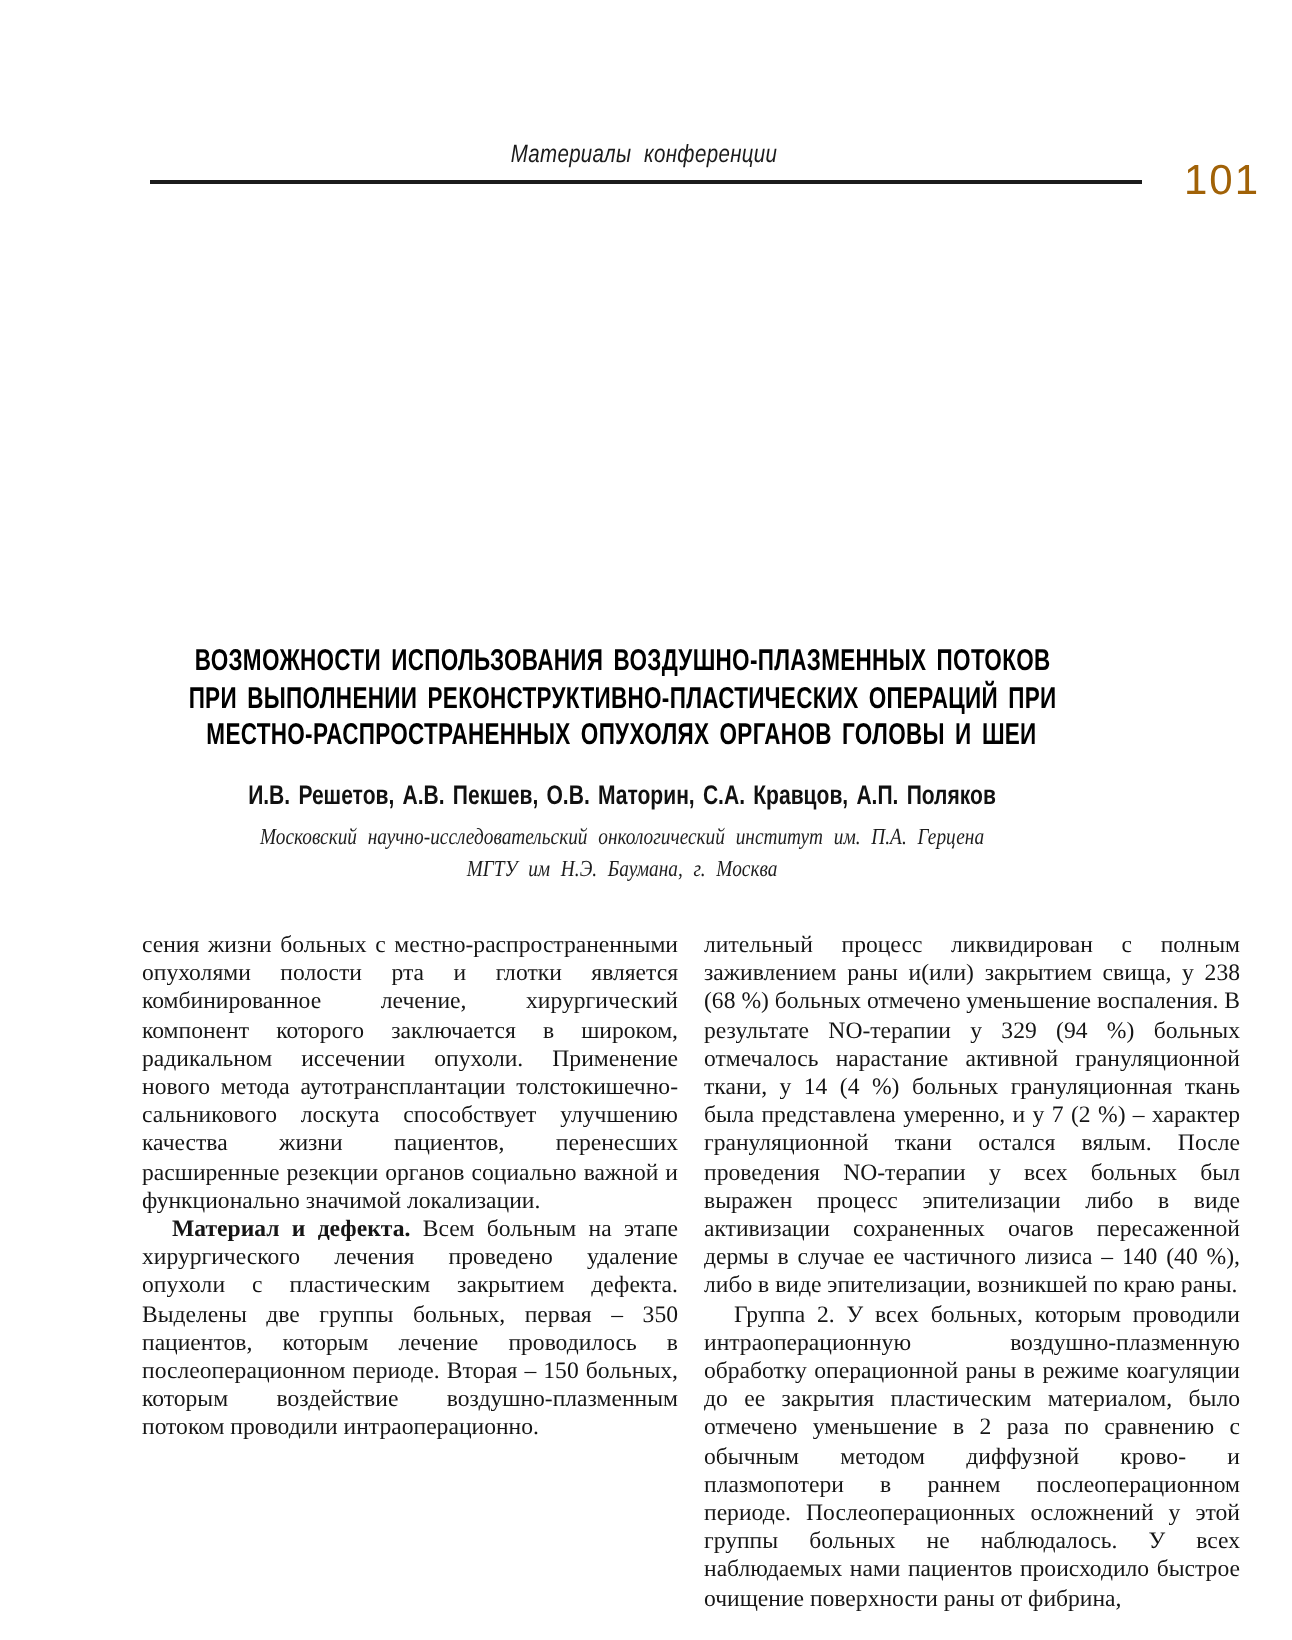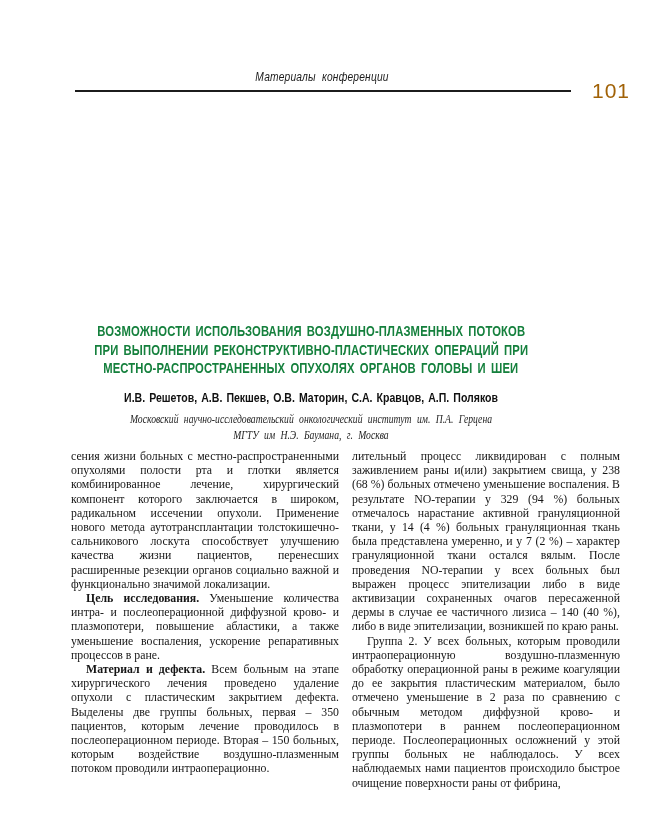--- a/index.html
+++ b/index.html
@@ -43,21 +43,21 @@
 
   
   .title-block {
     position: absolute;
     top: 322px; left: 43px; width: 480px;
     display: flex; flex-direction: column; align-items: center;
     font-family: "Liberation Sans", sans-serif;
     font-weight: bold;
     font-size: 15px;
     line-height: 18.5px;
-    color: #15803d;
+    color: #000000;
   }
   .title-line {
     white-space: nowrap;
     transform: scaleX(0.75);
     transform-origin: center;
     word-spacing: 2.5px;
     letter-spacing: 0.2px;
   }
   .authors {
     position: absolute;
@@ -79,21 +79,21 @@
     font-size: 11.5px;
     line-height: 16px;
     word-spacing: 3.5px;
     transform: scaleX(0.84);
     color: #1d1d1d;
   }
 
   
   .columns {
     position: absolute;
-    top: 449px; left: 43px; width: 549px;
+    top: 465px; left: 43px; width: 549px;
     display: flex;
     gap: 13px;
     font-size: 11.8px;
     line-height: 14.2px;
     text-align: justify;
     color: #151515;
   }
   .col { width: 268px; }
   .col p { margin: 0; text-indent: 15px; }
   .col p.continuation { text-indent: 0; }
@@ -120,21 +120,20 @@
 
   <div class="affiliation">
     <div>Московский научно-исследовательский онкологический институт им. П.А. Герцена</div>
     <div>МГТУ им Н.Э. Баумана, г. Москва</div>
   </div>
 
   <div class="columns">
 
     <div class="col">
       <p class="continuation"><span class="lead"></span><span>сения жизни больных с местно-распространенными опухолями полости рта и глотки является комбинированное лечение, хирургический компонент которого заключается в широком, радикальном иссечении опухоли. Применение нового метода аутотрансплантации толстокишечно-сальникового лоскута способствует улучшению качества жизни пациентов, перенесших расширенные резекции органов социально важной и функционально значимой локализации.</span></p>
-      <p><span class="lead">Цель исследования.</span><span> Уменьшение количества интра- и послеоперационной диффузной крово- и плазмопотери, повышение абластики, а также уменьшение воспаления, ускорение репаративных процессов в ране.</span></p>
       <p><span class="lead">Материал и дефекта.</span><span> Всем больным на этапе хирургического лечения проведено удаление опухоли с пластическим закрытием дефекта. Выделены две группы больных, первая – 350 пациентов, которым лечение проводилось в послеоперационном периоде. Вторая – 150 больных, которым воздействие воздушно-плазменным потоком проводили интраоперационно.</span></p>
     </div>
 
     <div class="col">
       <p class="continuation"><span class="lead"></span><span>лительный процесс ликвидирован с полным заживлением раны и(или) закрытием свища, у 238 (68 %) больных отмечено уменьшение воспаления. В результате NO-терапии у 329 (94 %) больных отмечалось нарастание активной грануляционной ткани, у 14 (4 %) больных грануляционная ткань была представлена умеренно, и у 7 (2 %) – характер грануляционной ткани остался вялым. После проведения NO-терапии у всех больных был выражен процесс эпителизации либо в виде активизации сохраненных очагов пересаженной дермы в случае ее частичного лизиса – 140 (40 %), либо в виде эпителизации, возникшей по краю раны.</span></p>
       <p><span class="lead"></span><span>Группа 2. У всех больных, которым проводили интраоперационную воздушно-плазменную обработку операционной раны в режиме коагуляции до ее закрытия пластическим материалом, было отмечено уменьшение в 2 раза по сравнению с обычным методом диффузной крово- и плазмопотери в раннем послеоперационном периоде. Послеоперационных осложнений у этой группы больных не наблюдалось. У всех наблюдаемых нами пациентов происходило быстрое очищение поверхности раны от фибрина,</span></p>
     </div>
 
   </div>
 

